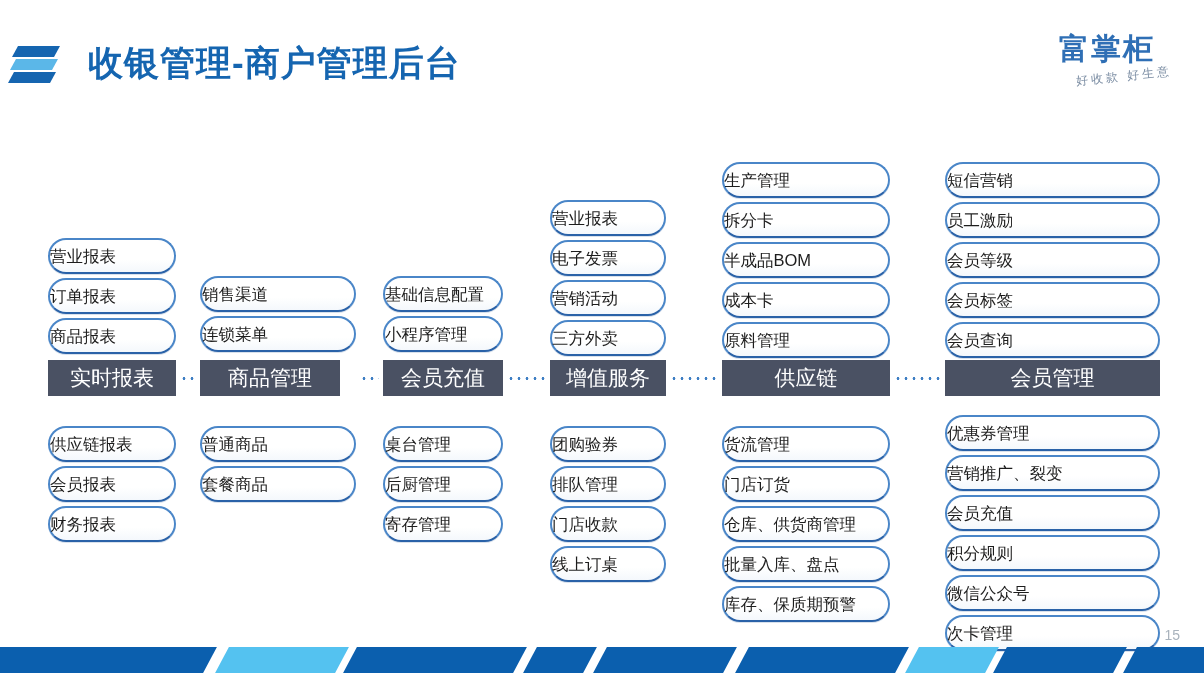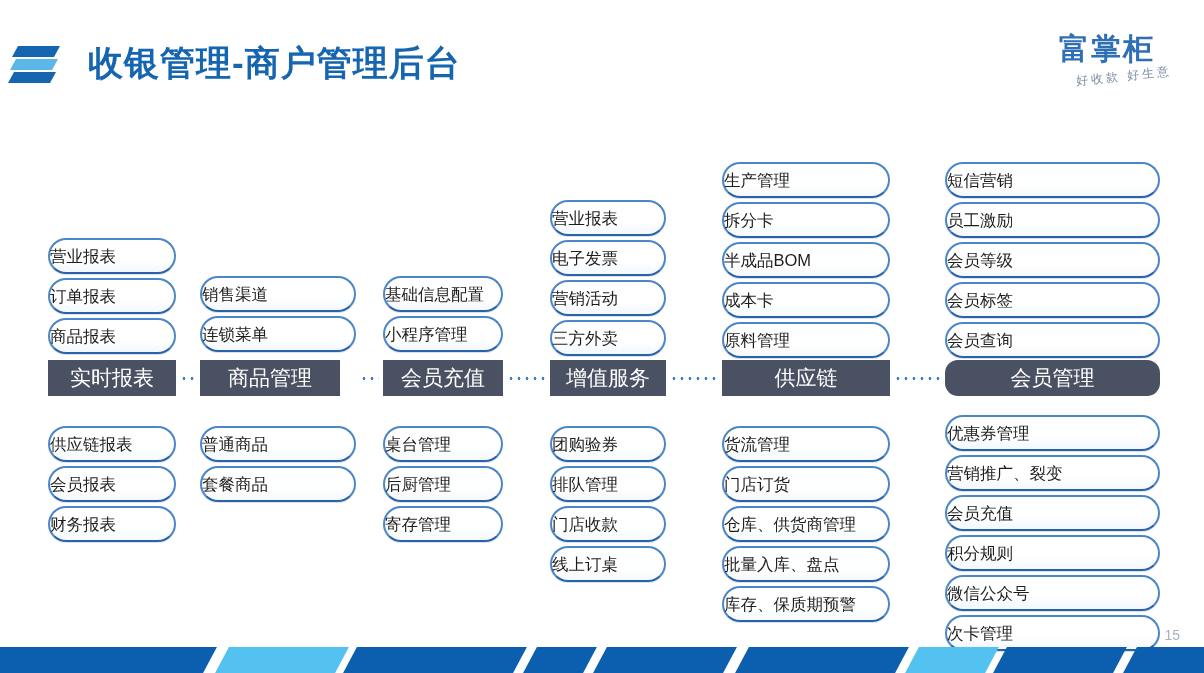--- a/index.html
+++ b/index.html
@@ -224,21 +224,21 @@
     </div>
     <div class="dots" style="left: 894px; width: 47px;"></div>
     <div class="column" style="left: 945px; width: 215px; top: 0px;">
       <div style="position: absolute; left: 0px; width: 215px; top: 44px;">
         <div class="pill">短信营销</div>
         <div class="pill">员工激励</div>
         <div class="pill">会员等级</div>
         <div class="pill">会员标签</div>
         <div class="pill">会员查询</div>
       </div>
-      <div class="band band-slot" style="left: 0px; width: 215px; background: rgb(74, 81, 99); border-radius: 13px;">会员管理</div>
+      <div class="band band-slot" style="left: 0px; width: 215px; background: rgb(74, 81, 99);">会员管理</div>
       <div style="position: absolute; left: 0px; width: 215px; top: 297px;">
         <div class="pill">优惠券管理</div>
         <div class="pill">营销推广、裂变</div>
         <div class="pill">会员充值</div>
         <div class="pill">积分规则</div>
         <div class="pill">微信公众号</div>
         <div class="pill">次卡管理</div>
       </div>
     </div>
     <div class="dots" style="left: 4px; width: 40px; opacity: 0;"></div>

